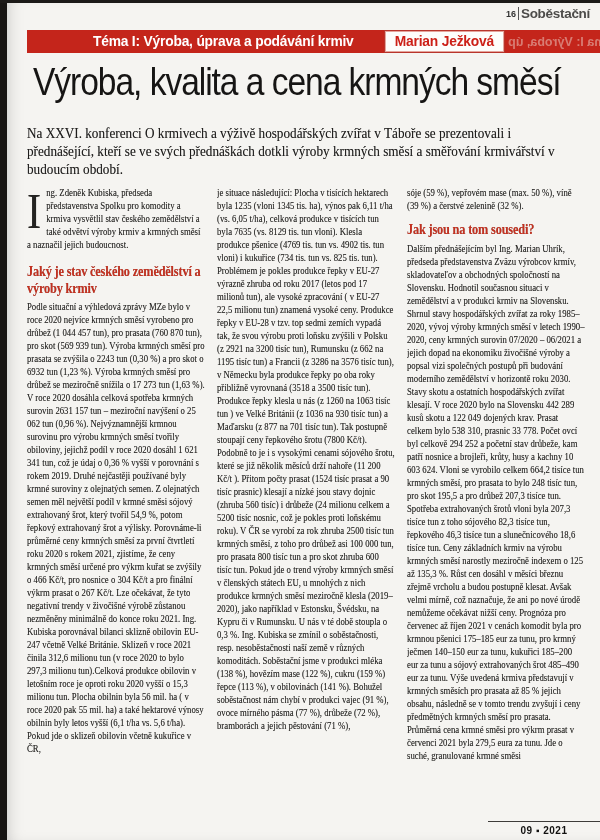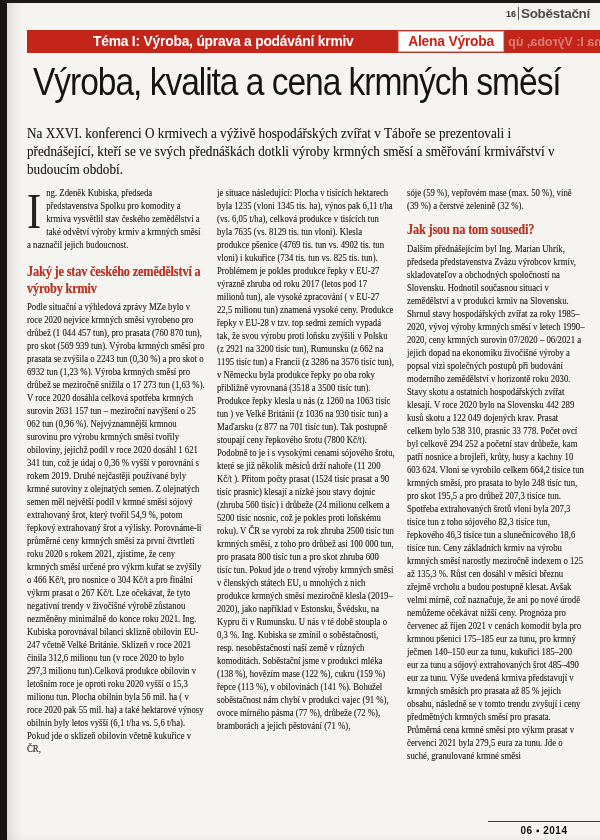--- a/index.html
+++ b/index.html
@@ -119,21 +119,21 @@
   <div class="masthead">
     <span class="pageno">16</span>
     <span class="mast-div"></span>
     <span class="journal">Soběstační</span>
   </div>
 
   <div class="banner">
     <span class="topic">Téma I: Výroba, úprava a podávání krmiv</span>
     <span class="spacer"></span>
     <span class="author-box">
-      <span class="author">Alena Výroba</span>
+      <span class="author">Marian Ježková</span>
     </span>
     <span class="ghost">Téma I: Výroba, úprav</span>
   </div>
 
   <h1 class="headline" style="margin:0;">Výroba, kvalita a cena krmných směsí</h1>
 
   <p class="lead" style="margin:0;">Na XXVI. konferenci O krmivech a výživě hospodářských zvířat v Táboře se prezentovali i přednášející, kteří se ve svých přednáškách dotkli výroby krmných směsí a směřování krmivářství v budoucím období.</p>
 
   <div class="col col1">
     <p class="body-text"><span class="dropcap">I</span><span>ng. Zdeněk Kubiska, předseda představenstva Spolku pro komodity a krmiva vysvětlil stav českého zemědělství a také odvětví výroby krmiv a krmných směsí a naznačil jejich budoucnost.</span></p>
@@ -145,14 +145,14 @@
     <p class="body-text">je situace následující: Plocha v tisících hektarech byla 1235 (vloni 1345 tis. ha), výnos pak 6,11 t/ha (vs. 6,05 t/ha), celková produkce v tisících tun byla 7635 (vs. 8129 tis. tun vloni). Klesla produkce pšenice (4769 tis. tun vs. 4902 tis. tun vloni) i kukuřice (734 tis. tun vs. 825 tis. tun). Problémem je pokles produkce řepky v EU-27 výrazně zhruba od roku 2017 (letos pod 17 milionů tun), ale vysoké zpracování ( v EU-27 22,5 milionu tun) znamená vysoké ceny. Produkce řepky v EU-28 v tzv. top sedmi zemích vypadá tak, že svou výrobu proti loňsku zvýšili v Polsku (z 2921 na 3200 tisíc tun), Rumunsku (z 662 na 1195 tisíc tun) a Francii (z 3286 na 3576 tisíc tun), v Německu byla produkce řepky po oba roky přibližně vyrovnaná (3518 a 3500 tisíc tun). Produkce řepky klesla u nás (z 1260 na 1063 tisíc tun ) ve Velké Británii (z 1036 na 930 tisíc tun) a Maďarsku (z 877 na 701 tisíc tun). Tak postupně stoupají ceny řepkového šrotu (7800 Kč/t). Podobně to je i s vysokými cenami sójového šrotu, které se již několik měsíců drží nahoře (11 200 Kč/t ). Přitom počty prasat (1524 tisíc prasat a 90 tisíc prasnic) klesají a nízké jsou stavy dojnic (zhruba 560 tisíc) i drůbeže (24 milionu celkem a 5200 tisíc nosnic, což je pokles proti loňskému roku). V ČR se vyrobí za rok zhruba 2500 tisíc tun krmných směsí, z toho pro drůbež asi 100 000 tun, pro prasata 800 tisíc tun a pro skot zhruba 600 tisíc tun. Pokud jde o trend výroby krmných směsí v členských státech EU, u mnohých z nich produkce krmných směsí meziročně klesla (2019–2020), jako například v Estonsku, Švédsku, na Kypru či v Rumunsku. U nás v té době stoupla o 0,3 %. Ing. Kubiska se zmínil o soběstačnosti, resp. nesoběstačnosti naší země v různých komoditách. Soběstační jsme v produkci mléka (138 %), hovězím mase (122 %), cukru (159 %) řepce (113 %), v obilovinách (141 %). Bohužel soběstačnost nám chybí v produkci vajec (91 %), ovoce mírného pásma (77 %), drůbeže (72 %), bramborách a jejich pěstování (71 %),</p>
   </div>
 
   <div class="col col3">
     <p class="cont-para">sóje (59 %), vepřovém mase (max. 50 %), víně (39 %) a čerstvé zelenině (32 %).</p>
     <h2 class="sec-heading second">Jak jsou na tom sousedi?</h2>
     <p class="body-text">Dalším přednášejícím byl Ing. Marian Uhrík, předseda představenstva Zväzu výrobcov krmív, skladovateľov a obchodných spoločností na Slovensku. Hodnotil současnou situaci v zemědělství a v produkci krmiv na Slovensku. Shrnul stavy hospodářských zvířat za roky 1985–2020, vývoj výroby krmných směsí v letech 1990–2020, ceny krmných surovin 07/2020 – 06/2021 a jejich dopad na ekonomiku živočišné výroby a popsal vizi společných postupů při budování moderního zemědělství v horizontě roku 2030. Stavy skotu a ostatních hospodářských zvířat klesají. V roce 2020 bylo na Slovensku 442 289 kusů skotu a 122 049 dojených krav. Prasat celkem bylo 538 310, prasnic 33 778. Počet ovcí byl celkově 294 252 a početní stav drůbeže, kam patří nosnice a brojleři, krůty, husy a kachny 10 603 624. Vloni se vyrobilo celkem 664,2 tisíce tun krmných směsí, pro prasata to bylo 248 tisíc tun, pro skot 195,5 a pro drůbež 207,3 tisíce tun. Spotřeba extrahovaných šrotů vloni byla 207,3 tisíce tun z toho sójového 82,3 tisíce tun, řepkového 46,3 tisíce tun a slunečnicového 18,6 tisíce tun. Ceny základních krmiv na výrobu krmných směsí narostly meziročně indexem o 125 až 135,3 %. Růst cen dosáhl v měsíci březnu zřejmě vrcholu a budou postupně klesat. Avšak velmi mírně, což naznačuje, že ani po nové úrodě nemůžeme očekávat nižší ceny. Prognóza pro červenec až říjen 2021 v cenách komodit byla pro krmnou pšenici 175–185 eur za tunu, pro krmný ječmen 140–150 eur za tunu, kukuřici 185–200 eur za tunu a sójový extrahovaných šrot 485–490 eur za tunu. Výše uvedená krmiva představují v krmných směsích pro prasata až 85 % jejich obsahu, následně se v tomto trendu zvyšují i ceny předmětných krmných směsí pro prasata. Průměrná cena krmné směsi pro výkrm prasat v červenci 2021 byla 279,5 eura za tunu. Jde o suché, granulované krmné směsi</p>
   </div>
 
   <div class="footer-rule"></div>
-  <div class="footer-issue">06 ▪ 2014</div>
+  <div class="footer-issue">09 ▪ 2021</div>
 </div>
 
 </body></html>

